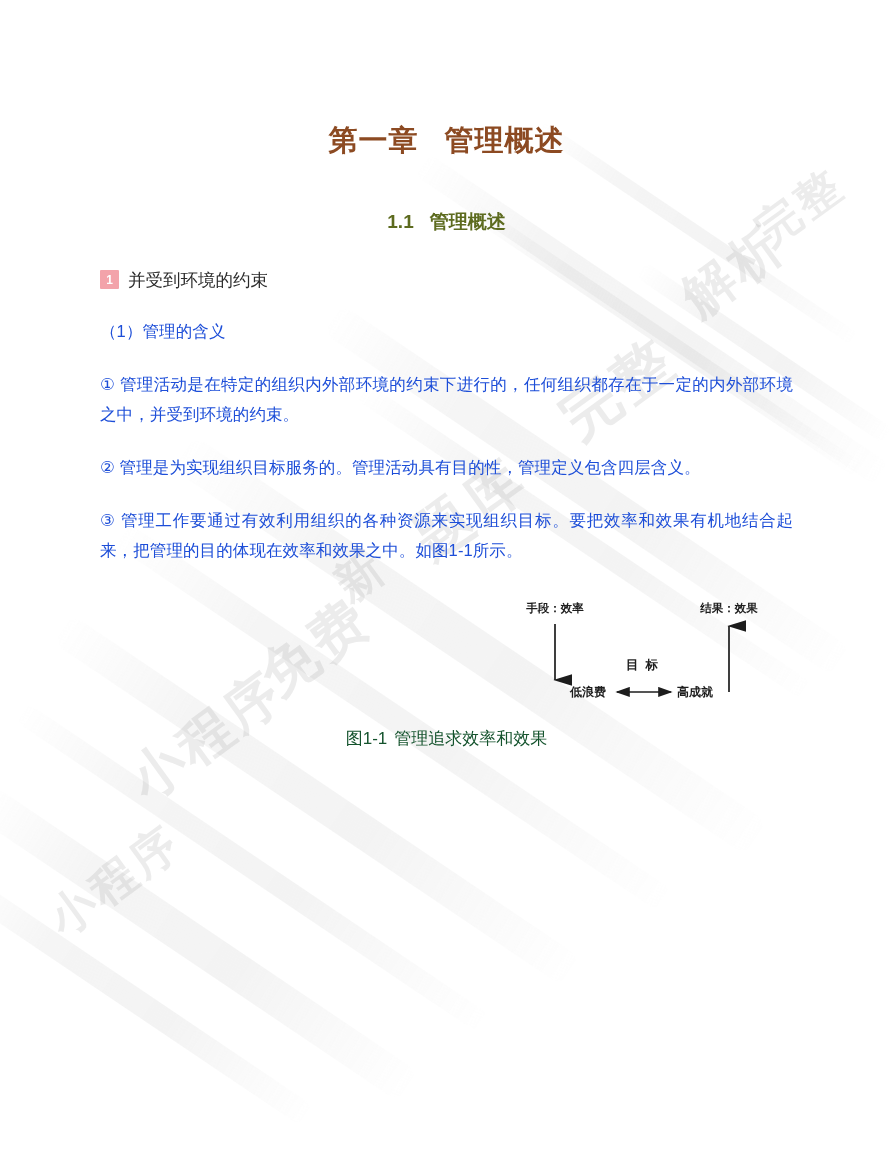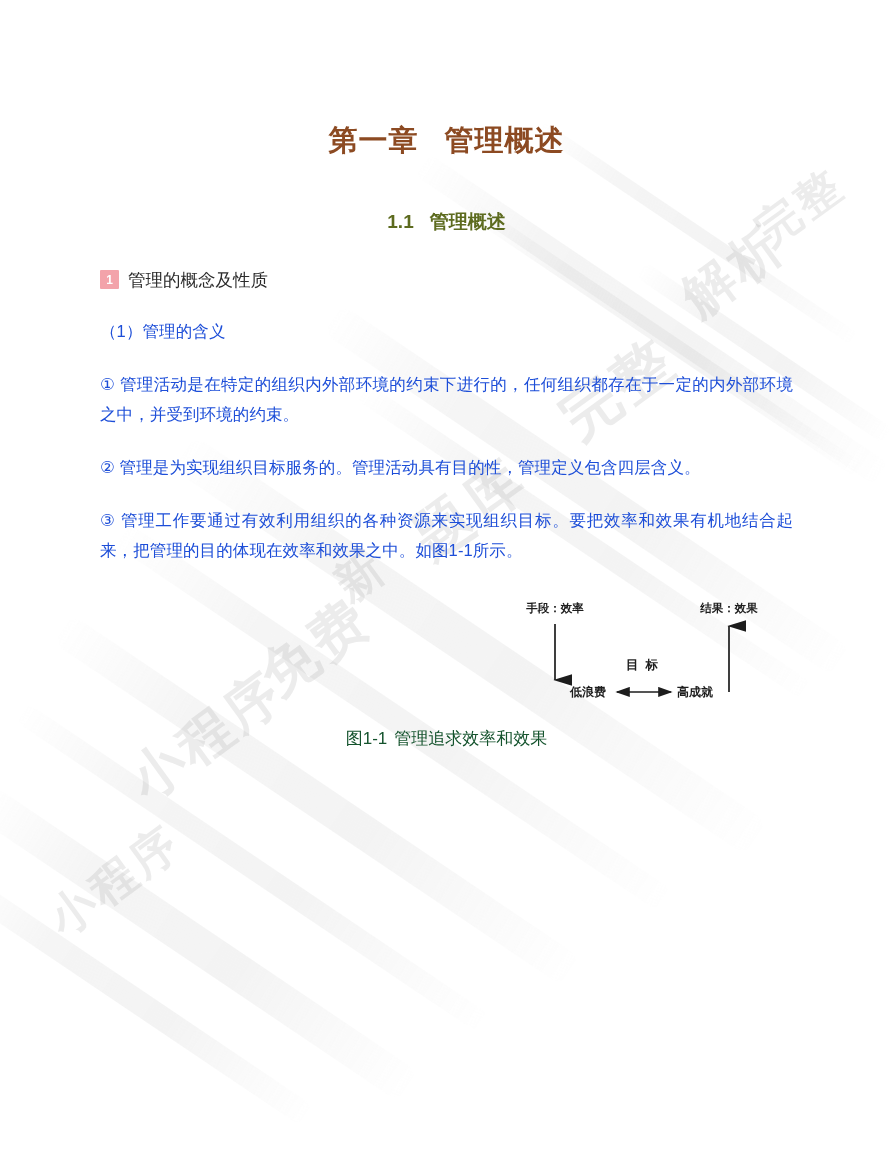--- a/index.html
+++ b/index.html
@@ -167,21 +167,21 @@
     <span>第一章</span><span class="gap"></span><span>管理概述</span>
   </h1>
 
   <h2 id="section-title" style="color: rgb(93, 107, 31);">
     <span class="num">1.1</span><span>管理概述</span>
   </h2>
 
 
   <div class="numbered-heading">
     <span class="badge" style="background: rgb(243, 163, 170);">1</span>
-    <span>管理的概念及性质</span>
+    <span>并受到环境的约束</span>
   </div>
 
   <p class="para tight">（1）管理的含义</p>
 
 
   <p class="para">① 管理活动是在特定的组织内外部环境的约束下进行的，任何组织都存在于一定的内外部环境之中，并受到环境的约束。</p>
 
   <p class="para">② 管理是为实现组织目标服务的。管理活动具有目的性，管理定义包含四层含义。</p>
 
   <p class="para">③ 管理工作要通过有效利用组织的各种资源来实现组织目标。要把效率和效果有机地结合起来，把管理的目的体现在效率和效果之中。如图1-1所示。</p>

